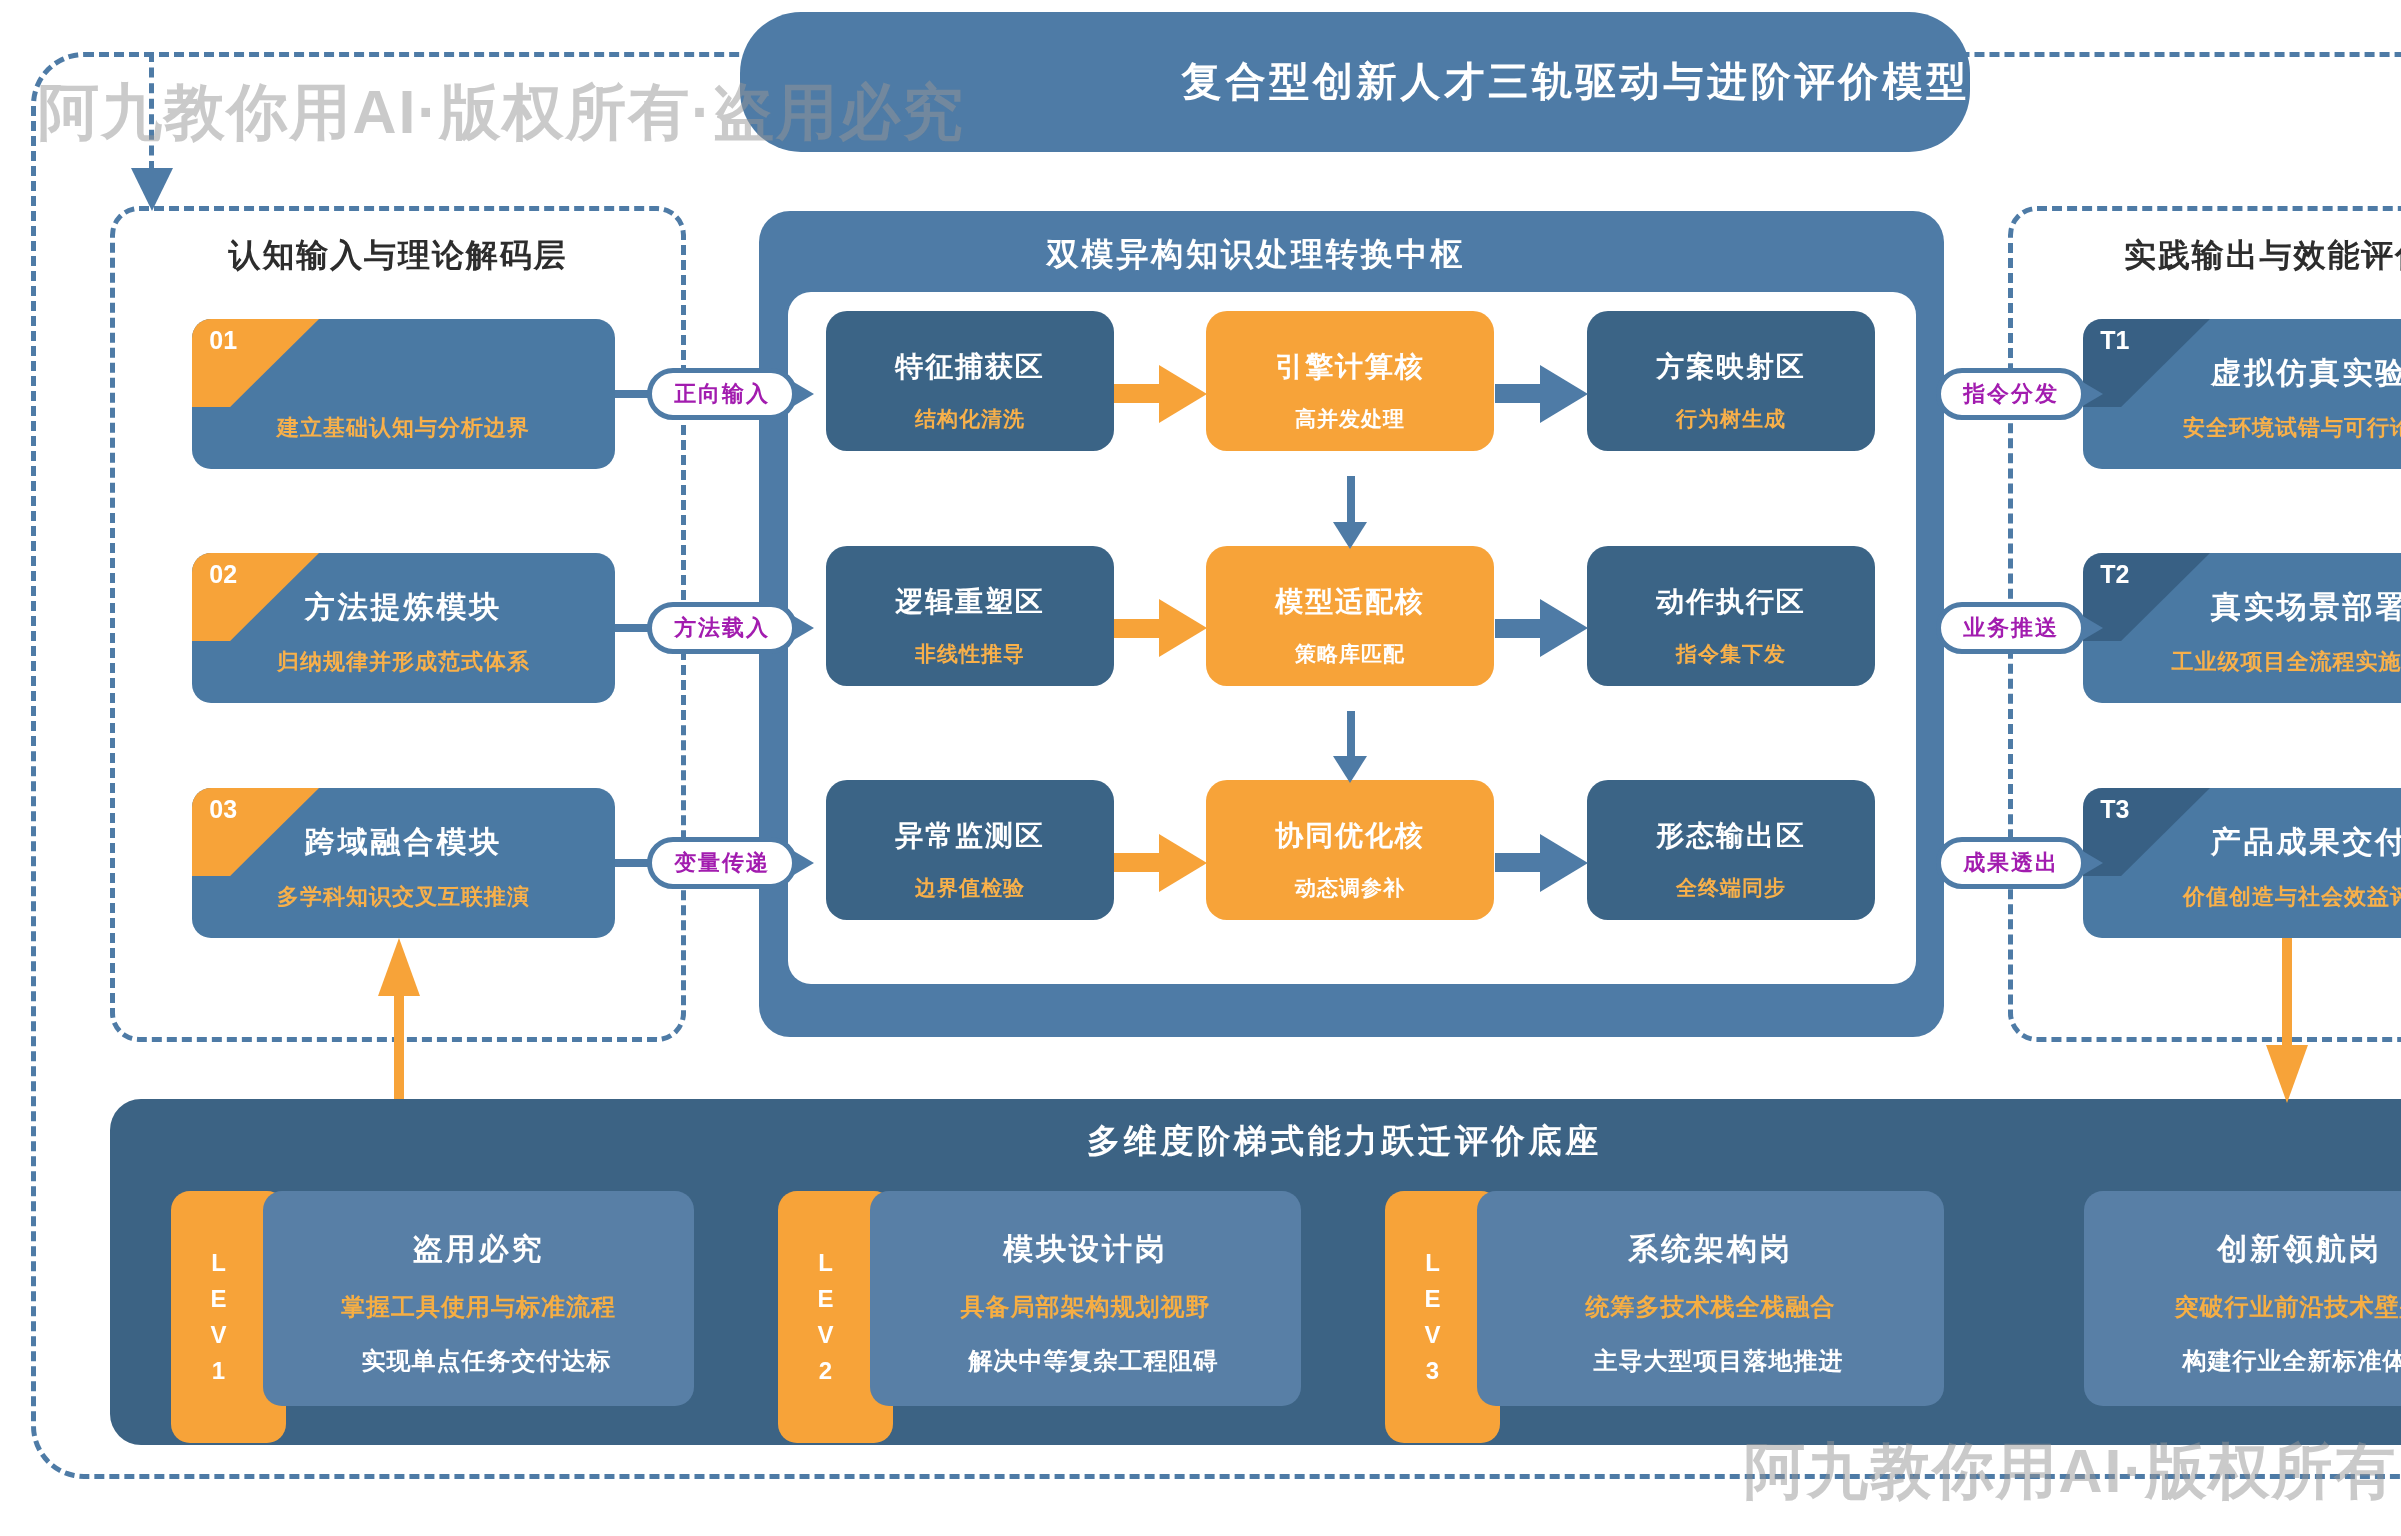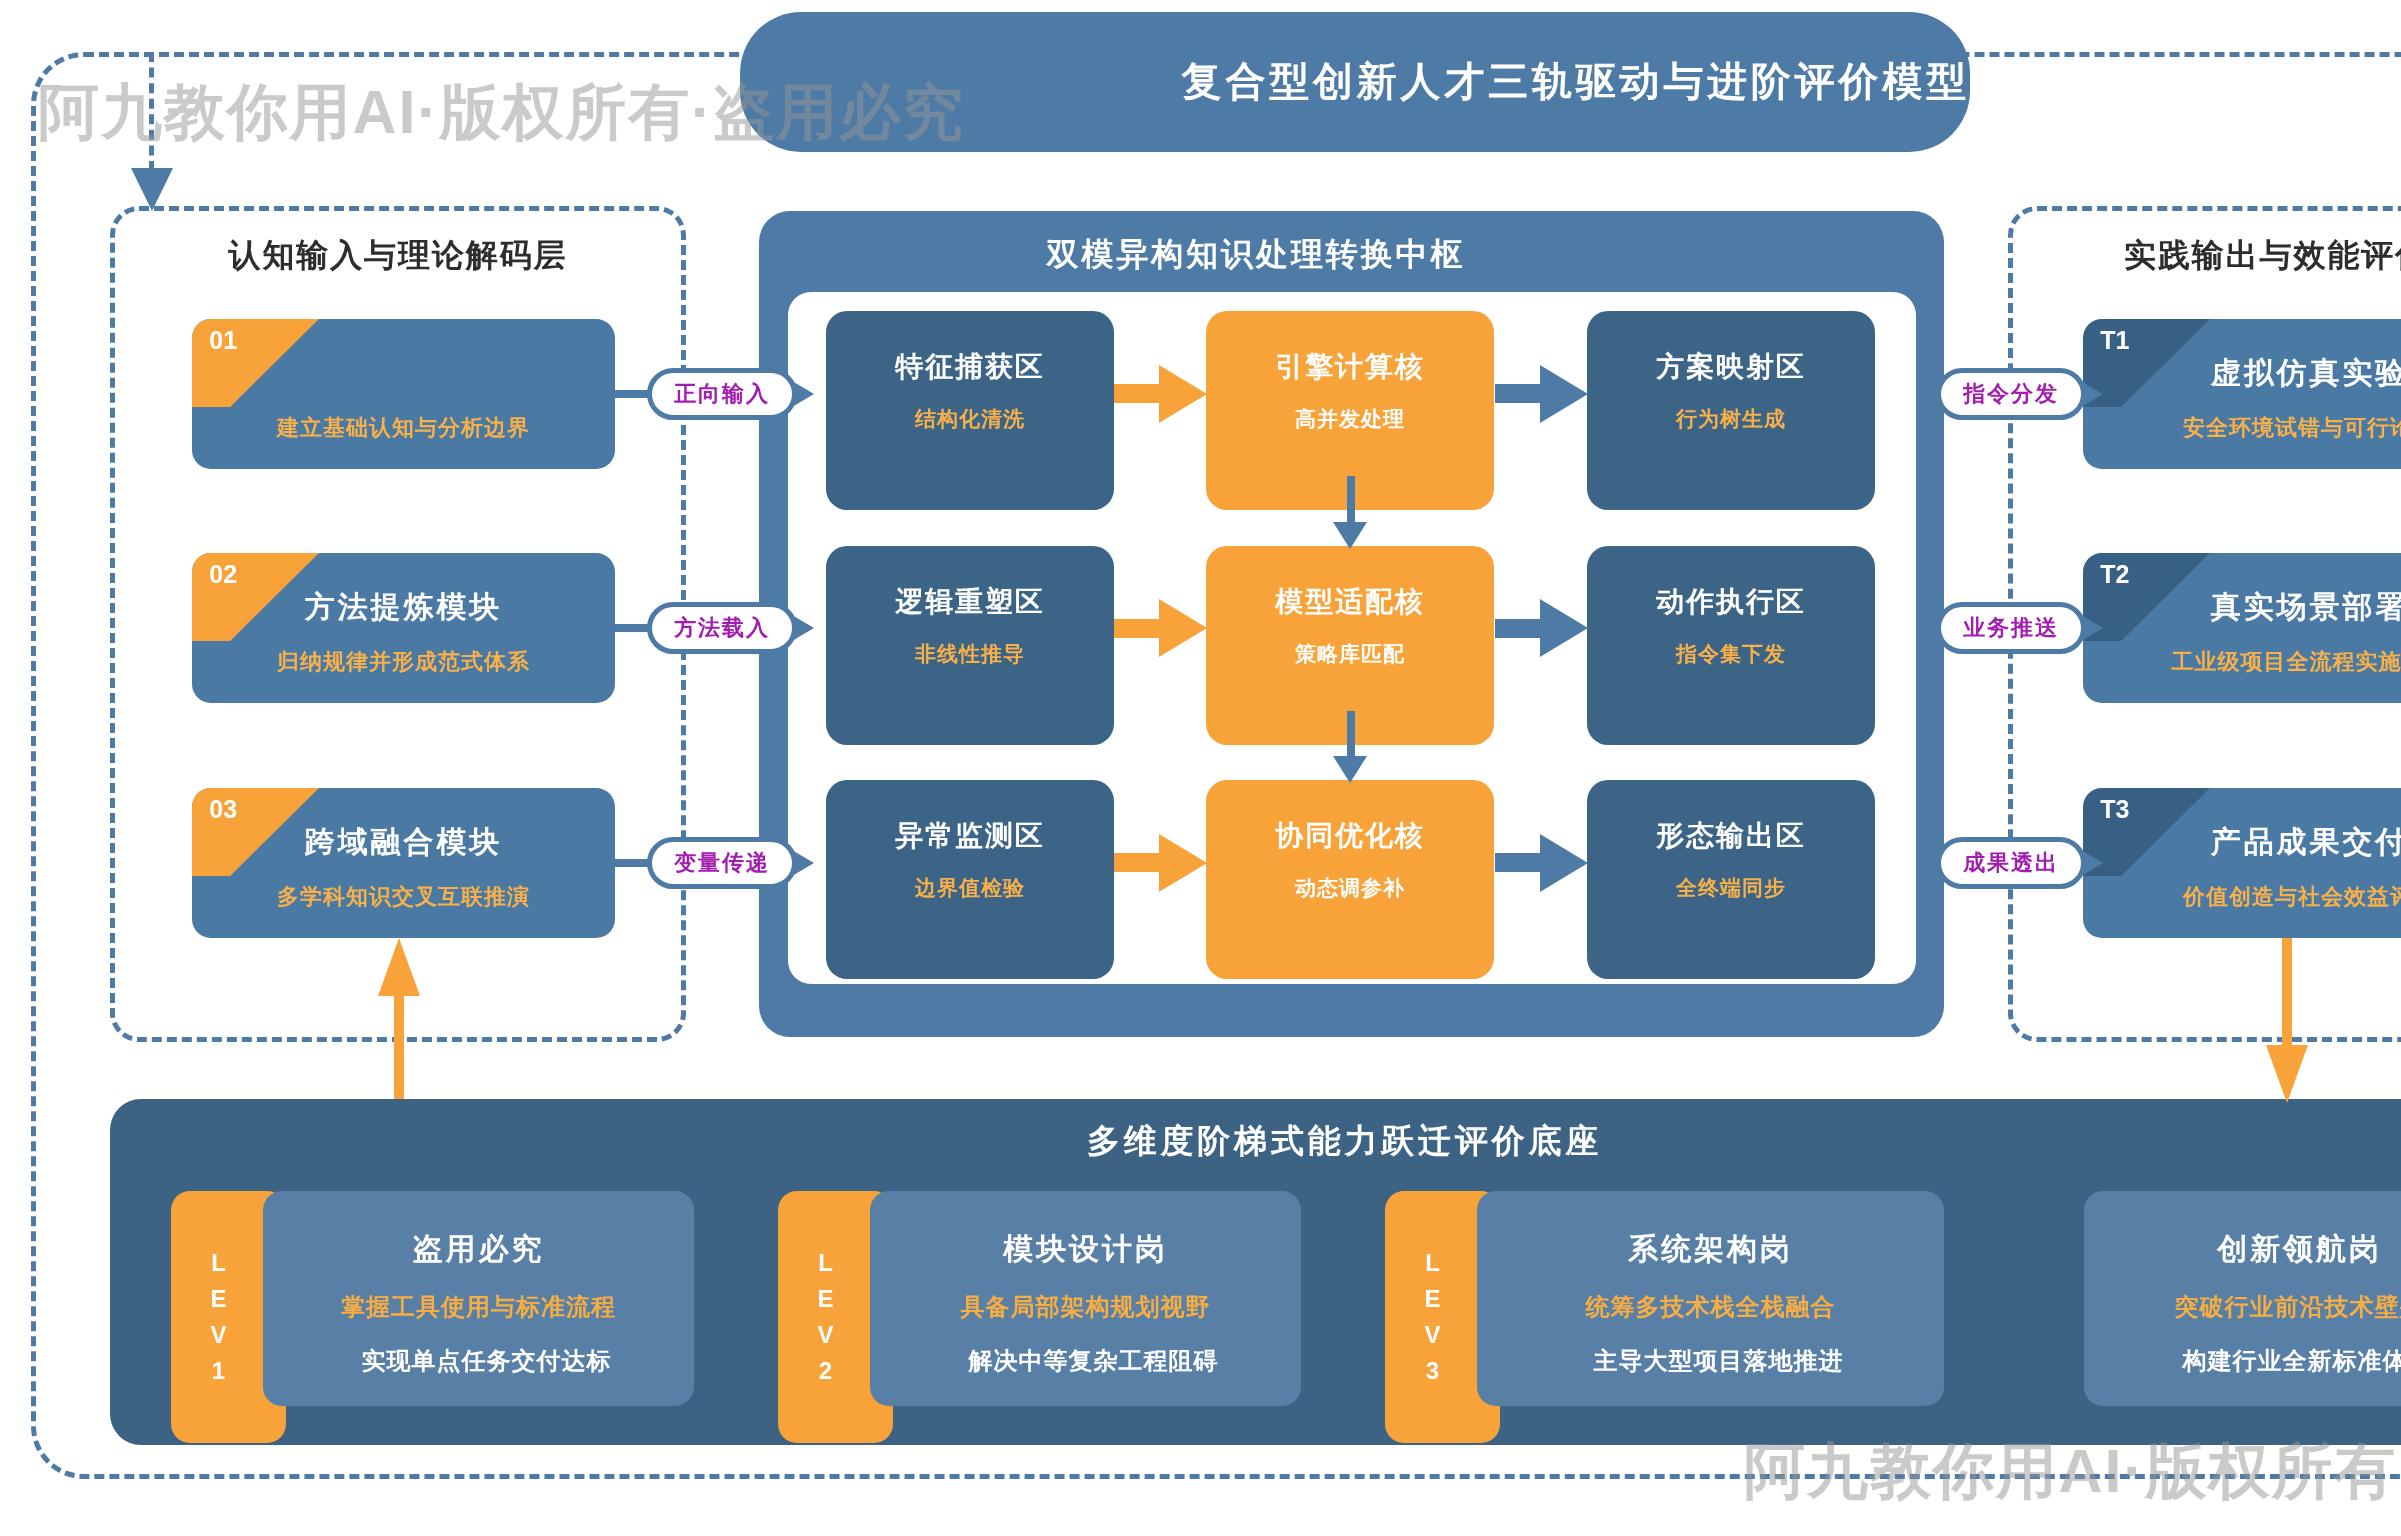--- a/index.html
+++ b/index.html
@@ -25,21 +25,21 @@
   .side-card .t{position:absolute;left:0;right:0;top:34px;text-align:center;color:#fff;font-weight:bold;font-size:30px;letter-spacing:2.9px;}
   .side-card .s{position:absolute;left:0;right:0;top:94px;text-align:center;color:#f8b04a;font-weight:bold;font-size:22px;letter-spacing:1px;}
   .fold{position:absolute;left:0;top:0;width:127px;height:88px;clip-path:polygon(0 0,100% 0,30% 100%,0 100%);}
   .fold.orange{background:#f7a339;}
   .fold.dark{background:rgba(15,40,62,0.30);}
   .fold span{position:absolute;left:17.3px;top:6.7px;color:#fff;font-weight:bold;font-size:25px;}
   
   .center-box{position:absolute;left:759px;top:211px;width:1185px;height:826px;background:#4e7ba6;border-radius:31px;}
   .center-header{position:absolute;left:759px;top:233px;width:994px;text-align:center;color:#fff;font-weight:bold;font-size:32px;letter-spacing:2.9px;}
   .center-panel{position:absolute;left:788px;top:292px;width:1128px;height:692px;background:#ffffff;border-radius:23px;}
-  .grid-card{position:absolute;width:288px;height:199px;border-radius:21px;}
+  .grid-card{position:absolute;width:288px;height:140px;border-radius:21px;}
   .grid-card.blue{background:#3b6486;}
   .grid-card.orange{background:#f7a339;}
   .grid-card .t{position:absolute;left:0;right:0;top:37px;text-align:center;color:#fff;font-weight:bold;font-size:28px;letter-spacing:1.9px;}
   .grid-card .s{position:absolute;left:0;right:0;top:94px;text-align:center;font-weight:bold;font-size:21px;letter-spacing:1px;}
   .grid-card.blue .s{color:#f8b04a;}
   .grid-card.orange .s{color:#ffffff;}
   
   .bar{position:absolute;}
   .tri{position:absolute;width:0;height:0;}
   

